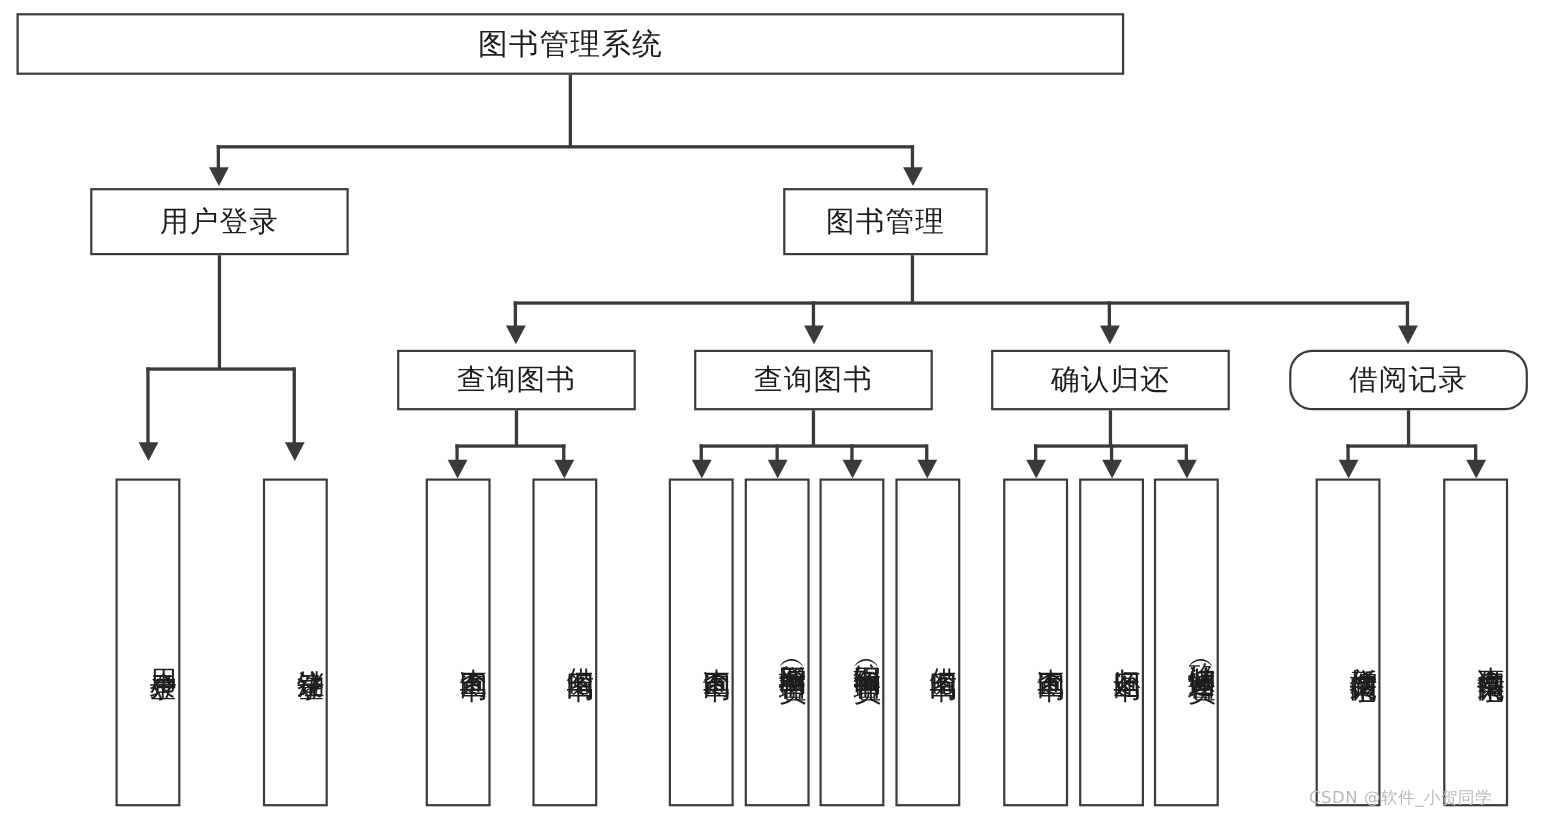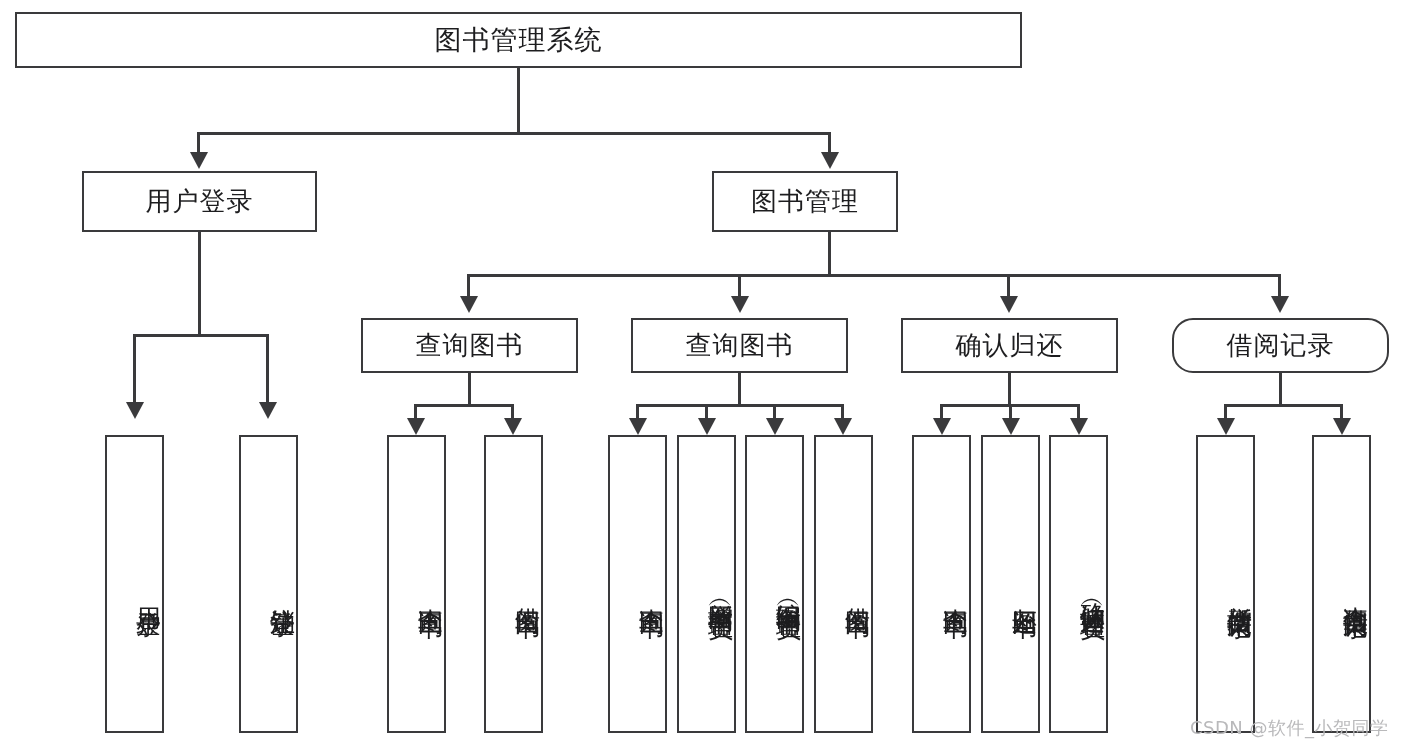--- a/index.html
+++ b/index.html
@@ -60,21 +60,21 @@
     position: absolute;
     width: 0;
     height: 0;
     border-left: 9px solid transparent;
     border-right: 9px solid transparent;
     border-top: 17px solid #3a3a3c;
   }
   
   #watermark {
     position: absolute;
-    font-size: 18px;
+    font-size: 15px;
     color: #b9b9bb;
     white-space: nowrap;
     letter-spacing: 0.5px;
   }
 </style>
 </head>
 <body>
 
 <div id="canvas">
 

